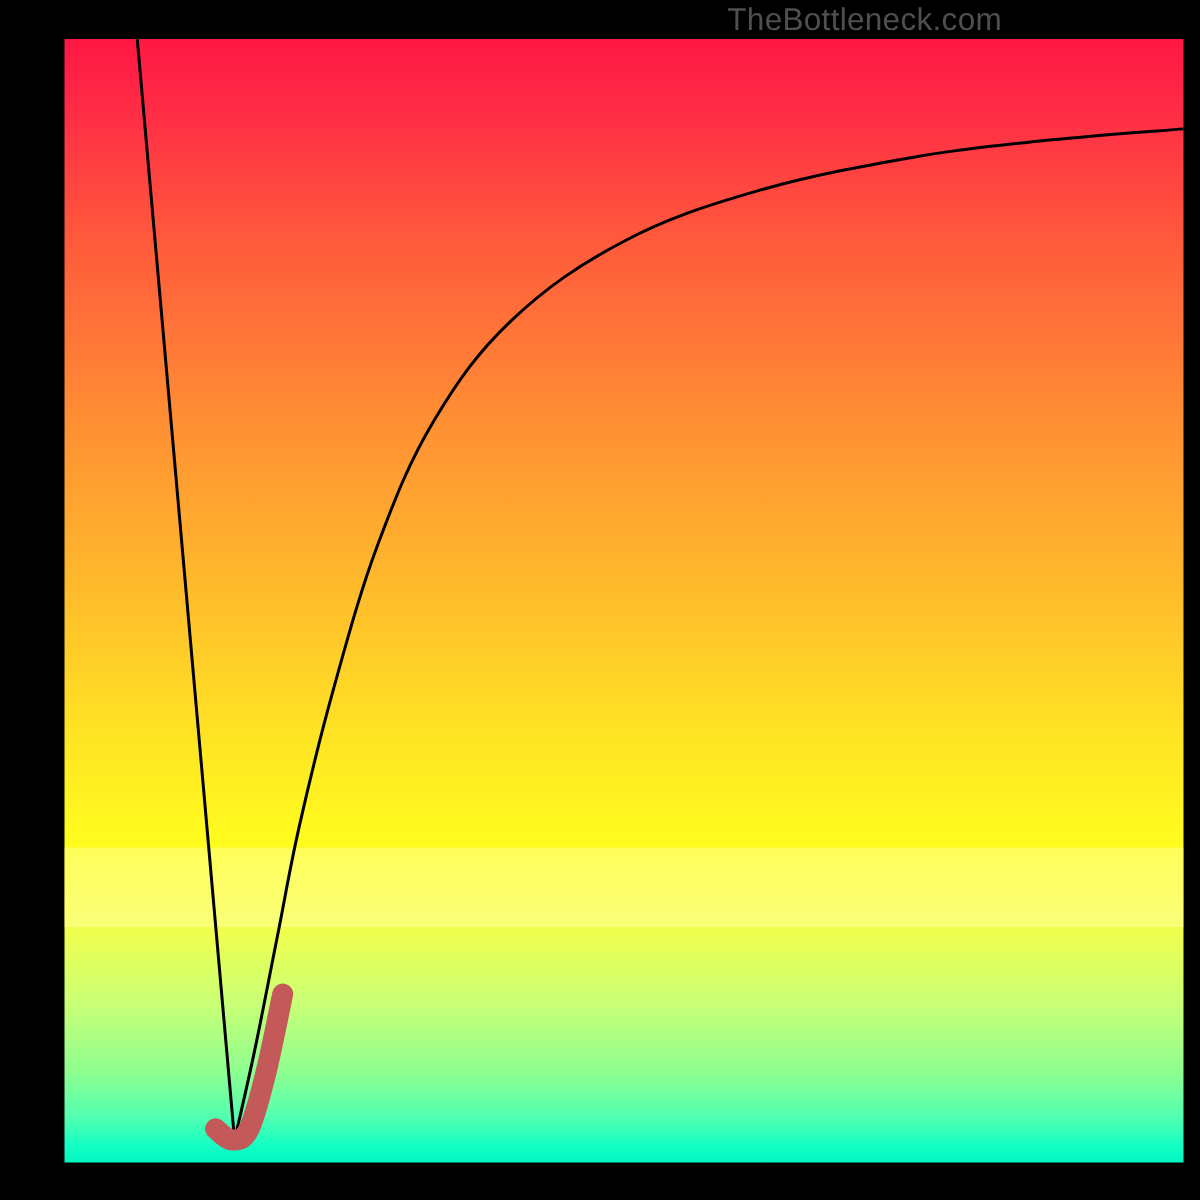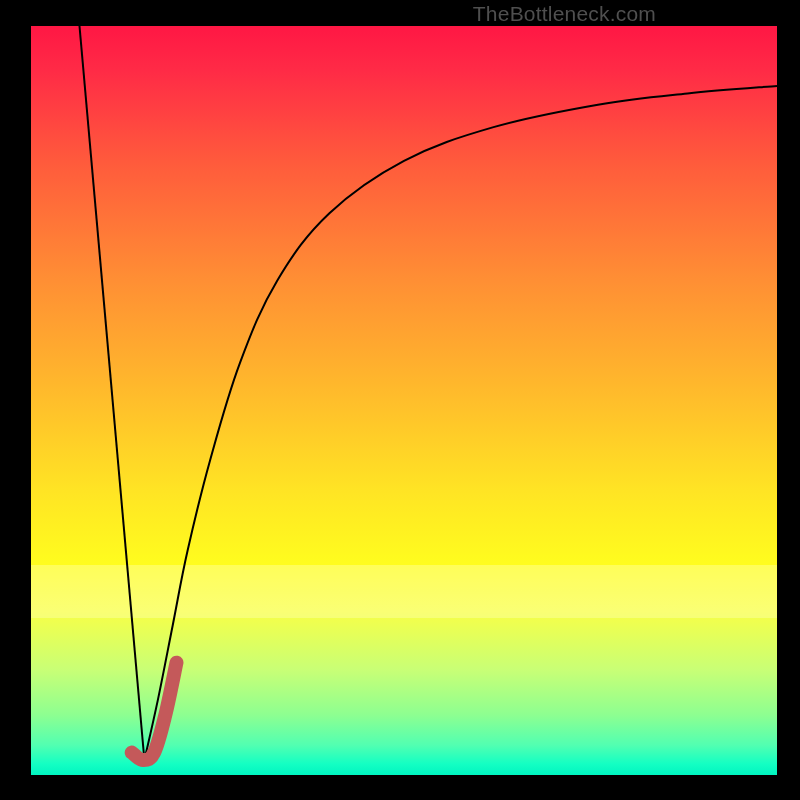--- a/index.html
+++ b/index.html
@@ -6,21 +6,21 @@
     margin: 0;
     padding: 0;
     width: 800px;
     height: 800px;
     background: #000;
     overflow: hidden;
     font-family: Arial, Helvetica, sans-serif;
   }
   .frame {
     position: absolute;
-    left: 4px;
+    left: 16px;
     top: 0;
     width: 656px;
     height: 800px;
     background: #000;
   }
   .plot-wrap {
     position: absolute;
     left: 27px;
     top: 26px;
     width: 746px;

